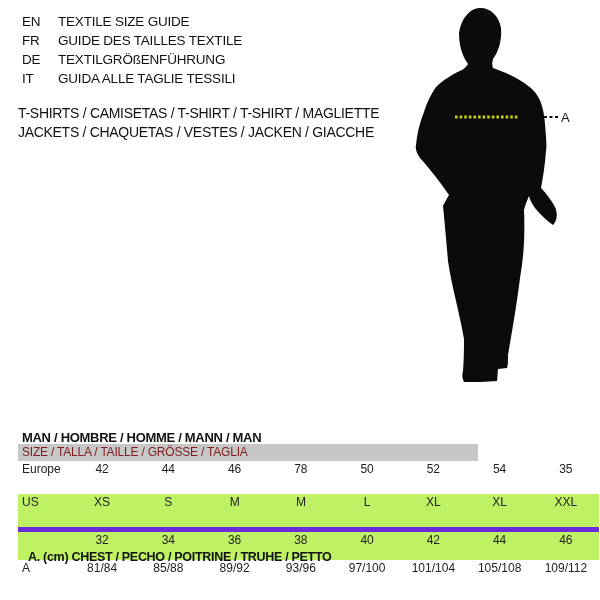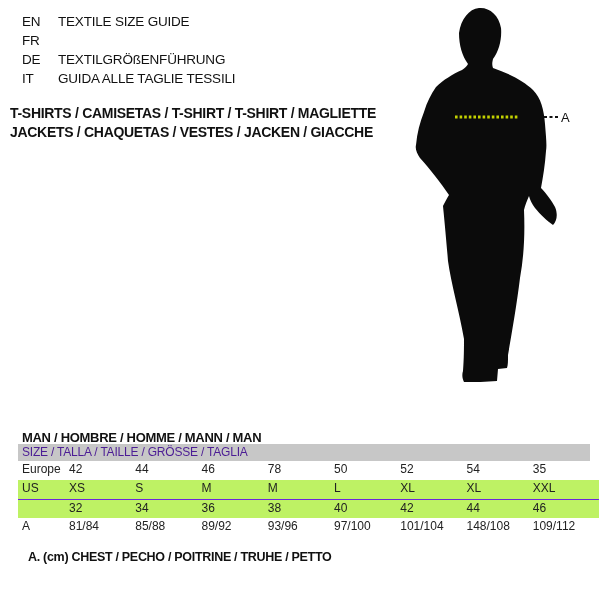--- a/index.html
+++ b/index.html
@@ -6,47 +6,48 @@
   body{
     width:600px;height:600px;position:relative;overflow:hidden;
     background:#ffffff;color:#111;
     font-family:"Liberation Sans",sans-serif;
   }
   
   .lang-list{position:absolute;left:22px;top:12px;font-weight:400;font-size:13.5px;line-height:19px;letter-spacing:-0.2px}
   .lang-row{display:flex}
   .lang-code{width:36px}
   
-  .categories{position:absolute;left:10px;top:104px;font-weight:700;font-size:14px;line-height:18.5px;letter-spacing:-0.3px}
+  .categories{position:absolute;left:18px;top:104px;font-weight:400;font-size:14px;line-height:18.5px;letter-spacing:-0.3px}
   
   .figure{position:absolute;left:413px;top:6px;width:165px;height:380px}
   .figure text{font-family:"Liberation Sans",sans-serif;font-size:13px;fill:#111}
   
   .section-title{position:absolute;left:22px;top:430px;font-weight:700;font-size:13px;letter-spacing:-0.3px}
   
   .size-table{position:absolute;left:18px;top:444px;width:581px;font-size:12px;color:#222}
-  .t-header{height:17px;line-height:17px;width:572px;box-sizing:border-box;background:#c7c7c7;color:#4c1d95;padding-left:4px;letter-spacing:-0.2px}
-  .t-row{display:flex;height:19px;line-height:17px;box-sizing:border-box}
+  .t-header{height:17px;line-height:17px;width:460px;box-sizing:border-box;background:#c7c7c7;color:#7f1d1d;padding-left:4px;letter-spacing:-0.2px}
+  .t-row{display:flex;height:33px;line-height:17px;box-sizing:border-box}
   .t-row.shaded{background:#bef264}
-  .t-row.sep{border-top:1px solid #6d28d9;line-height:16px}
+  .t-row.sep{border-top:5px solid #6d28d9;line-height:16px}
   .t-label{width:51px;padding-left:4px;box-sizing:border-box}
-  .t-cell{flex:1;}
+  .t-cell{flex:1;text-align:center}
   
   .footnote{position:absolute;left:28px;top:550px;font-weight:700;font-size:12.5px;letter-spacing:-0.3px}
 </style>
 </head>
 <body>
 
 <div class="lang-list">
   <div class="lang-row">
     <span class="lang-code">EN</span>
     <span class="lang-label">TEXTILE SIZE GUIDE</span>
   </div>
   <div class="lang-row">
     <span class="lang-code">FR</span>
+    <span class="lang-label">GUIDE DES TAILLES TEXTILE</span>
   </div>
   <div class="lang-row">
     <span class="lang-code">DE</span>
     <span class="lang-label">TEXTILGRÖßENFÜHRUNG</span>
   </div>
   <div class="lang-row">
     <span class="lang-code">IT</span>
     <span class="lang-label">GUIDA ALLE TAGLIE TESSILI</span>
   </div>
 </div>
@@ -136,18 +137,18 @@
   </div>
 
   <div class="t-row">
     <span class="t-label">A</span>
     <span class="t-cell">81/84</span>
     <span class="t-cell">85/88</span>
     <span class="t-cell">89/92</span>
     <span class="t-cell">93/96</span>
     <span class="t-cell">97/100</span>
     <span class="t-cell">101/104</span>
-    <span class="t-cell">148/108</span>
+    <span class="t-cell">105/108</span>
     <span class="t-cell">109/112</span>
   </div>
 </div>
 
 <div class="footnote">A. (cm) CHEST / PECHO / POITRINE / TRUHE / PETTO</div>
 
 </body></html>

